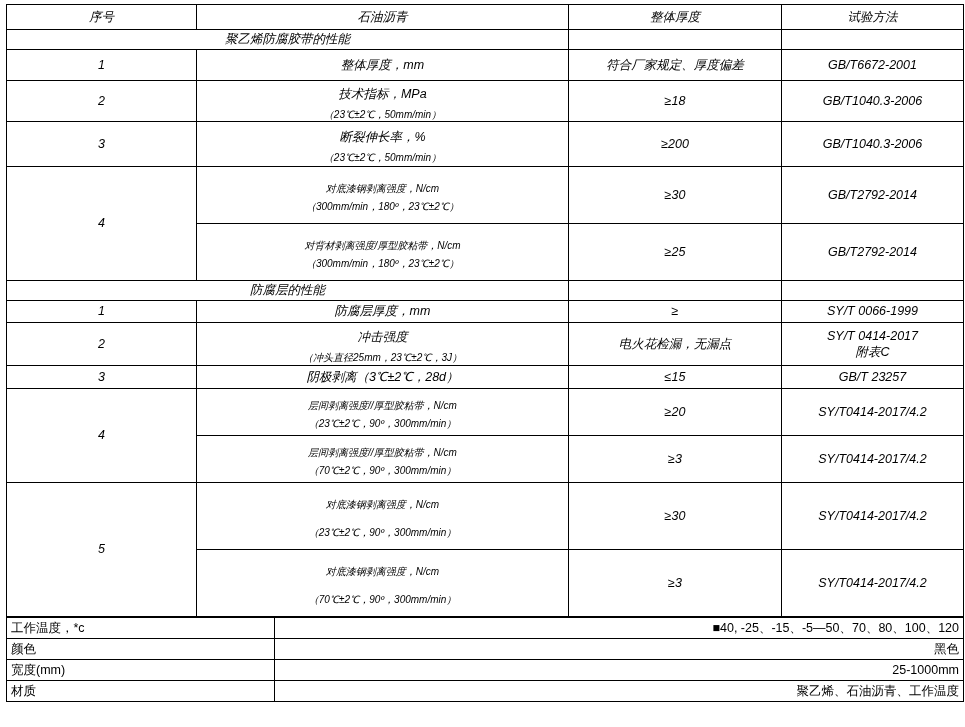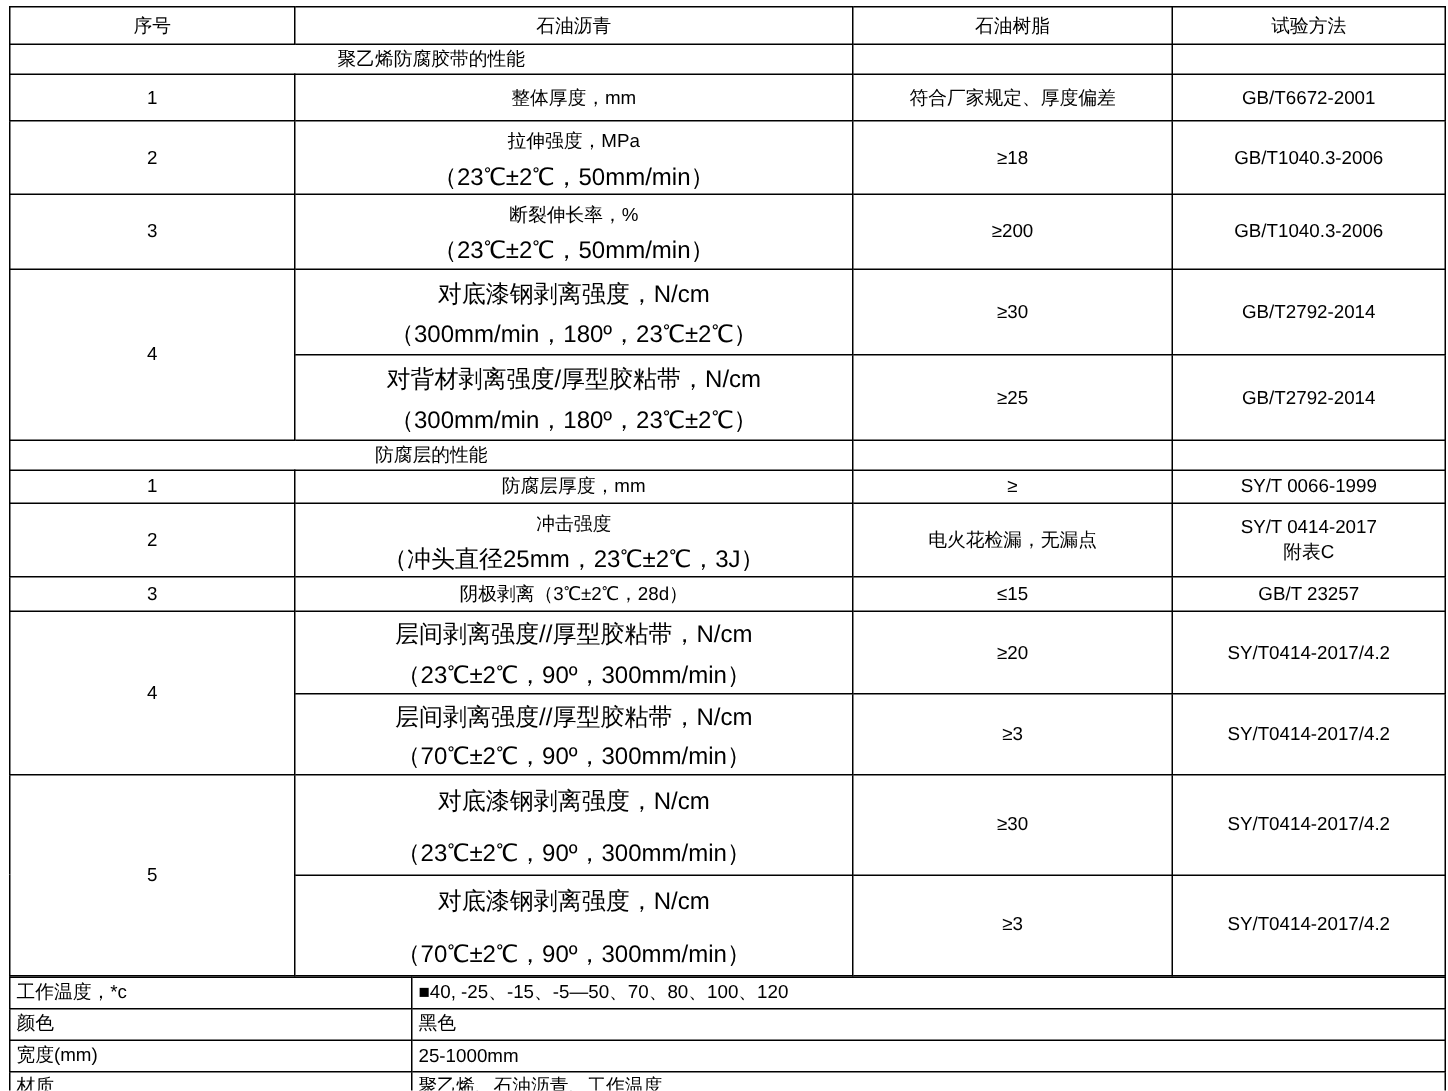--- a/index.html
+++ b/index.html
@@ -27,20 +27,21 @@
     margin: 4px 0 0 6px;
   }
   table.spec td, table.spec th {
     border: 1px solid #000000;
     padding: 0;
     vertical-align: middle;
     text-align: center;
     font-weight: normal;
     font-size: 12.5px;
     line-height: 1.35;
+    font-style: italic;
   }
   .head td {
     font-size: 13.5px;
     height: 24px;
   }
   .sec td {
     text-align: left;
     padding-left: 4px;
     height: 19px;
     font-size: 13px;
@@ -51,75 +52,75 @@
   .num {
     font-size: 13px;
   }
   .line2 {
     display: block;
   }
   .sp-lines .line2 {
     margin-top: 5px;
   }
   .mono-ish {
-    font-size: 16px;
+    font-size: 10px;
   }
   .bottomtable {
     border-collapse: collapse;
     table-layout: fixed;
     width: 957px;
     margin: 0 16px 0 6px;
   }
   .bottomtable td {
     border: 1px solid #000000;
     height: 20px;
     font-size: 12.5px;
     padding: 0 4px;
     vertical-align: middle;
   }
   .bl { text-align: left; }
-  .bc { text-align: left; }
+  .bc { text-align: right; }
 </style>
 </head>
 <body>
 
 <div class="sheet">
 
   <table class="spec">
     <colgroup>
       <col style="width:190px">
       <col style="width:372px">
       <col style="width:213px">
       <col style="width:182px">
     </colgroup>
     <tbody>
       <tr class="head">
         <td>序号</td>
         <td>石油沥青</td>
-        <td>石油树脂</td>
+        <td>整体厚度</td>
         <td>试验方法</td>
       </tr>
 
       <tr class="sec">
         <td colspan="2">聚乙烯防腐胶带的性能</td>
         <td></td>
         <td></td>
       </tr>
 
       <tr>
         <td class="num" style="height:30px">1</td>
         <td class="cell-pad">整体厚度，mm</td>
         <td class="cell-pad mono-ish">符合厂家规定、厚度偏差</td>
         <td class="cell-pad mono-ish">GB/T6672-2001</td>
       </tr>
 
       <tr>
         <td class="num" style="height:38px">2</td>
         <td class="cell-pad sp-lines">
-          <span class="line2">拉伸强度，MPa</span>
+          <span class="line2">技术指标，MPa</span>
           <span class="line2 mono-ish">（23℃±2℃，50mm/min）</span>
         </td>
         <td class="cell-pad mono-ish">≥18</td>
         <td class="cell-pad mono-ish">GB/T1040.3-2006</td>
       </tr>
 
       <tr>
         <td class="num" style="height:44px">3</td>
         <td class="cell-pad sp-lines">
           <span class="line2">断裂伸长率，%</span>

